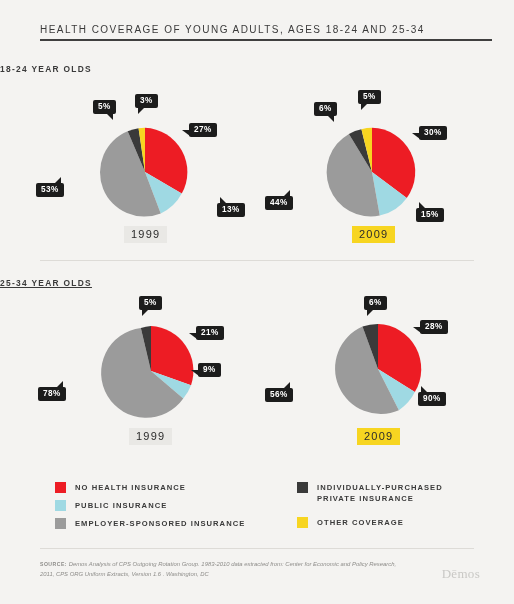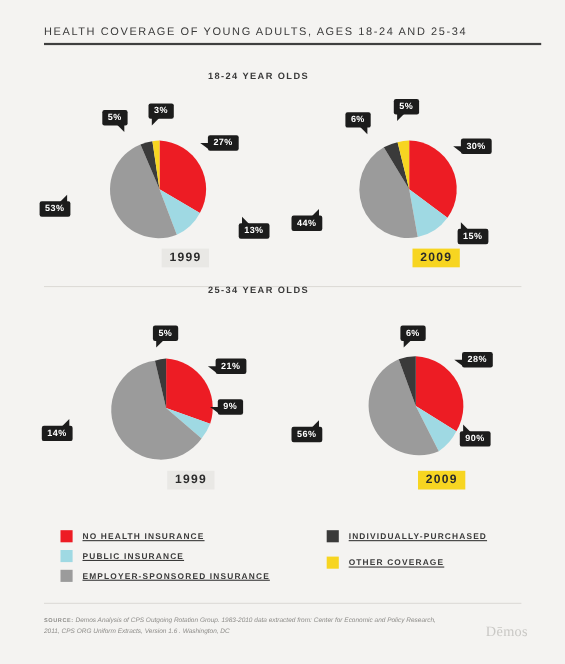--- a/index.html
+++ b/index.html
@@ -26,25 +26,25 @@
   .mid-rule{
     position:absolute;left:40px;top:260px;width:434px;height:1px;
     background:#dddbd7;
   }
   .foot-rule{
     position:absolute;left:40px;top:548px;width:434px;height:1px;
     background:#dddbd7;
   }
 
   .section-head{
-    position:absolute;width:470px;text-align:center;
+    position:absolute;width:470px;text-align:left;
     font-size:8.4px;font-weight:bold;letter-spacing:1.3px;color:#3a3a3a;
   }
   #head-1824{top:64px;}
-  #head-2534{top:258px;}
+  #head-2534{top:278px;text-decoration:underline;}
 
   
   .pie-block{position:absolute;}
   .pie-svg{display:block;overflow:visible;}
 
   
   .callout{
     position:absolute;
     background:#1c1c1c;
     color:#ffffff;
@@ -60,38 +60,37 @@
   
   .tail-dl{border-top:7px solid #1c1c1c;border-right:7px solid transparent;left:3px;bottom:-6px;}
   .tail-dr{border-top:7px solid #1c1c1c;border-left:7px solid transparent;right:3px;bottom:-6px;}
   .tail-ul{border-bottom:7px solid #1c1c1c;border-right:7px solid transparent;left:3px;top:-6px;}
   .tail-ur{border-bottom:7px solid #1c1c1c;border-left:7px solid transparent;right:3px;top:-6px;}
   .tail-ll{border-right:8px solid #1c1c1c;border-bottom:6px solid transparent;left:-7px;top:7px;}
 
   
   .year{
     position:absolute;
-    font-size:11px;font-weight:bold;letter-spacing:1.2px;
+    font-size:11px;font-weight:normal;letter-spacing:1.2px;
     padding:2px 7px 3px 7px;
     line-height:1.1;
     color:#2b2b2b;
-    margin-left:23px;
   }
   .year.plain{background:#e9e8e5;}
   .year.hl{background:#f7d521;}
 
   
   .legend{position:absolute;}
   .legend-row{display:flex;align-items:flex-start;margin-bottom:7px;}
   .swatch{
     width:11px;height:11px;flex:0 0 11px;margin-right:9px;margin-top:0px;
   }
   .legend-text{
     font-size:7.6px;font-weight:bold;letter-spacing:1.05px;
-    color:#3a3a3a;line-height:11px;text-decoration:underline;
+    color:#3a3a3a;line-height:11px;
   }
   .legend-text .l2{display:block;}
 
   
   .source{
     position:absolute;left:40px;top:559px;width:360px;
     font-size:5.9px;line-height:10px;color:#8d8c89;
     font-style:italic;
   }
   .source .src-label{
@@ -196,21 +195,21 @@
   </div>
   <div class="callout" style="left:196px;top:326px;">
     <span>21%</span>
     <span class="tail tail-ll"></span>
   </div>
   <div class="callout" style="left:198px;top:363px;">
     <span>9%</span>
     <span class="tail tail-ll"></span>
   </div>
   <div class="callout" style="left:38px;top:387px;">
-    <span>14%</span>
+    <span>78%</span>
     <span class="tail tail-ur"></span>
   </div>
   <div class="year plain" style="left:129px;top:428px;">1999</div>
 
   <div class="pie-block" style="left:331px;top:322px;">
     <svg class="pie-svg" width="94" height="94" viewBox="0 0 100 100">
 
       <path d="M50 50 L50 2 A48 48 0 0 1 89.2 74.6 Z" fill="#ed1c24"></path>
       <path d="M50 50 L89.2 74.6 A48 48 0 0 1 72.2 93.8 Z" fill="#9fd9e3"></path>
       <path d="M50 50 L72.2 93.8 A48 48 0 1 1 33.5 4.8 Z" fill="#9b9b9b"></path>
@@ -248,20 +247,21 @@
       <div class="swatch" style="background:#9b9b9b;"></div>
       <div class="legend-text">EMPLOYER-SPONSORED INSURANCE</div>
     </div>
   </div>
 
   <div class="legend" style="left:297px;top:482px;">
     <div class="legend-row" style="margin-bottom:13px;">
       <div class="swatch" style="background:#3a3a3a;"></div>
       <div class="legend-text">
         <span>INDIVIDUALLY-PURCHASED</span>
+        <span class="l2">PRIVATE INSURANCE</span>
       </div>
     </div>
     <div class="legend-row">
       <div class="swatch" style="background:#f7d521;"></div>
       <div class="legend-text">OTHER COVERAGE</div>
     </div>
   </div>
 
   <div class="foot-rule"></div>
   <div class="source">

